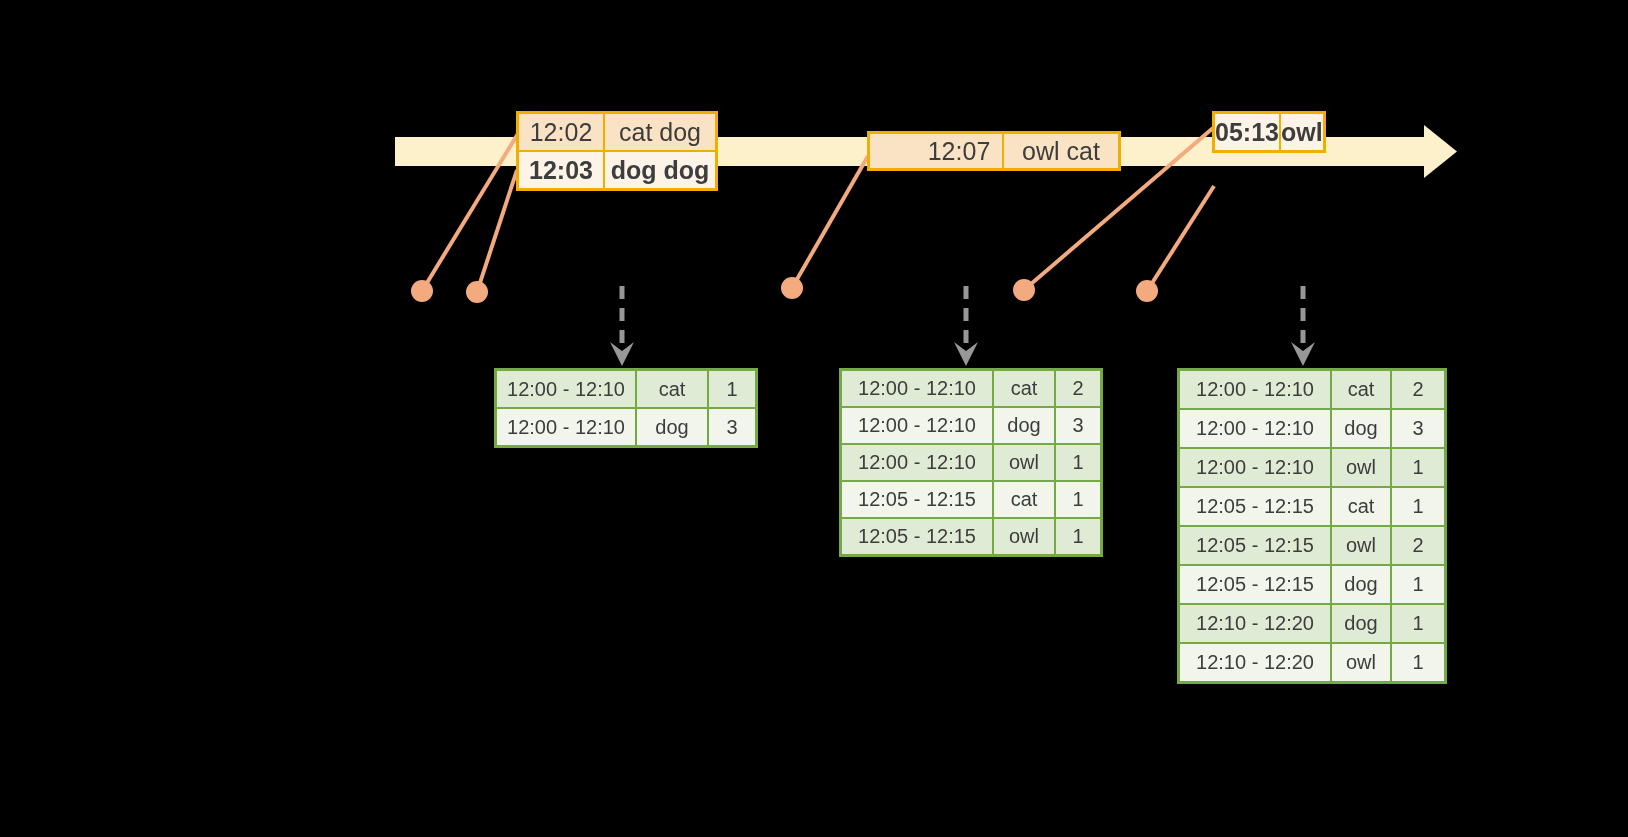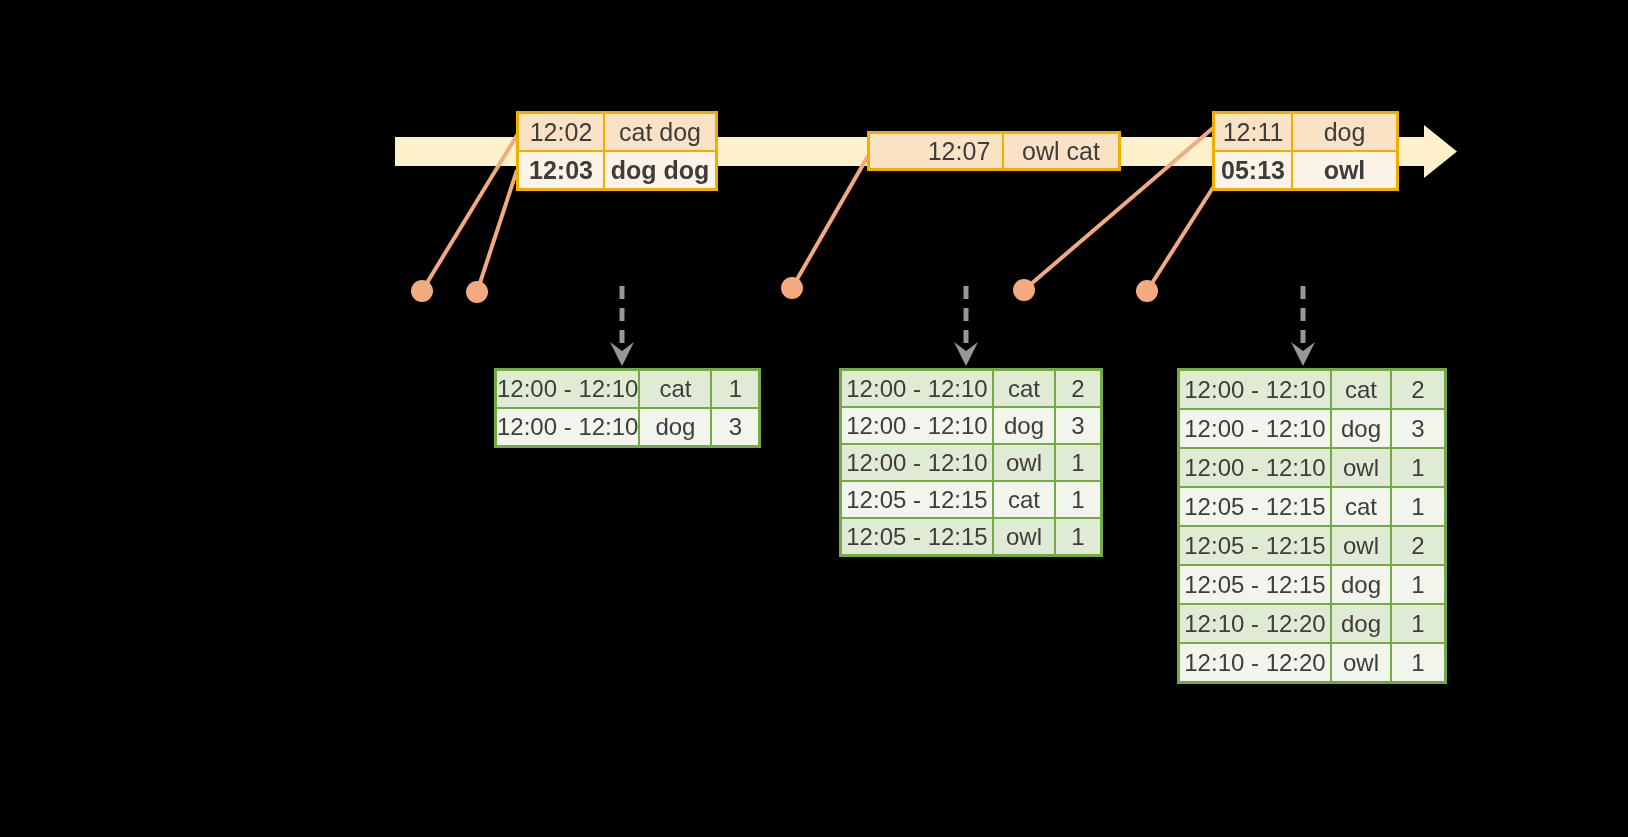--- a/index.html
+++ b/index.html
@@ -30,21 +30,21 @@
   table{border-collapse:collapse;position:absolute;table-layout:fixed;}
   td{padding:0;text-align:center;color:var(--text_color);overflow:hidden;white-space:nowrap;}
 
   .etable{border:3px solid var(--orange_border);}
   .etable td{border:2px solid var(--orange_border);font-size:25px;height:36px;}
   .etable.single td{height:34px;}
   .peach-dark td{background:var(--peach_dark);}
   .peach-light td{background:var(--peach_light);font-weight:bold;}
 
   .gtable{border:3px solid var(--green_border);}
-  .gtable td{border:2px solid var(--green_border);font-size:24px;}
+  .gtable td{border:2px solid var(--green_border);font-size:20px;}
   .g-dark td{background:var(--green_dark);}
   .g-light td{background:var(--green_light);}
   .gtable.rows2 td{height:36px;}
   .gtable.rows5 td{height:35px;}
   .gtable.rows8 td{height:37px;}
 </style>
 </head>
 <body>
 
 <div class="canvas">
@@ -97,24 +97,20 @@
     <tbody>
         <tr class="peach-dark">
       <td style="width:86px;padding-left:46px;">12:07</td>
       <td style="width:114px;">owl cat</td>
     </tr>
   </tbody>
     </table>
 
   <table class="etable" style="left:1212px;top:63px;">
     <tbody>
-        <tr class="peach-dark">
-      <td style="width:76px;">12:11</td>
-      <td style="width:103px;">dog</td>
-    </tr>
     <tr class="peach-light">
       <td>05:13</td>
       <td>owl</td>
     </tr>
   </tbody>
     </table>
 
   <table class="gtable rows2" style="left:494px;top:320px;">
     <tbody>
         <tr class="g-dark">

